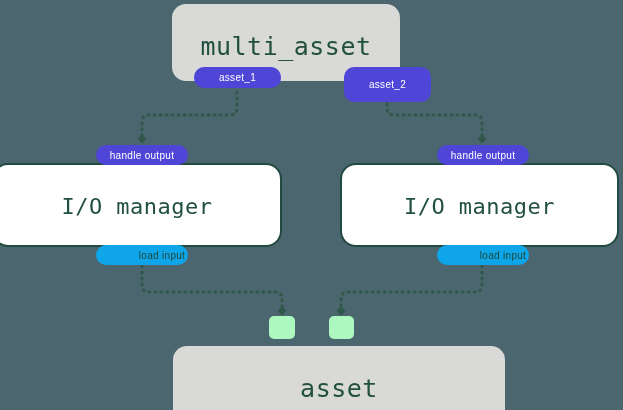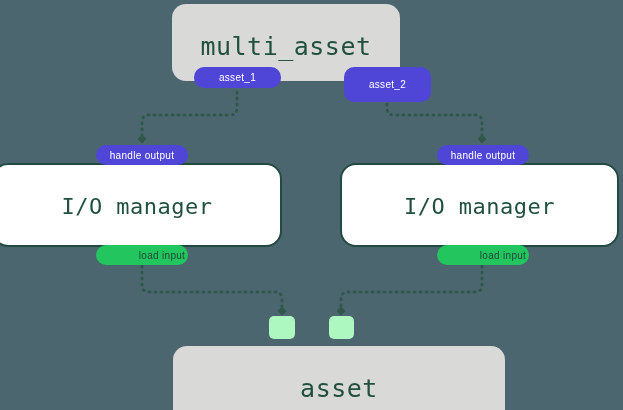--- a/index.html
+++ b/index.html
@@ -76,21 +76,21 @@
     letter-spacing: 0.3px;
     white-space: nowrap;
     font-family: Liberation Sans, sans-serif;
     box-sizing: border-box;
   }
   .badge.purple {
     background: #4f46d8;
     color: #ffffff;
   }
   .badge.green {
-    background: #22c55e;
+    background: #0ea5e9;
     color: #1f4a38;
     padding-left: 40px;
   }
   .port-square {
     position: absolute;
     background: #adf8c1;
     border-radius: 5px;
   }
 </style>
 </head>

